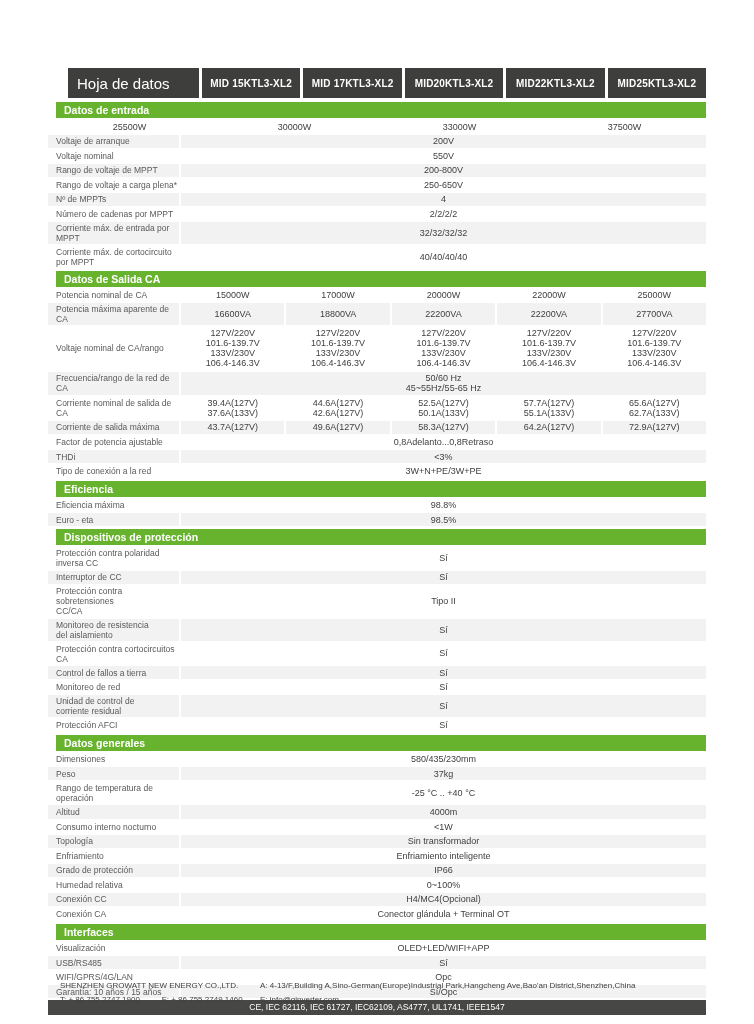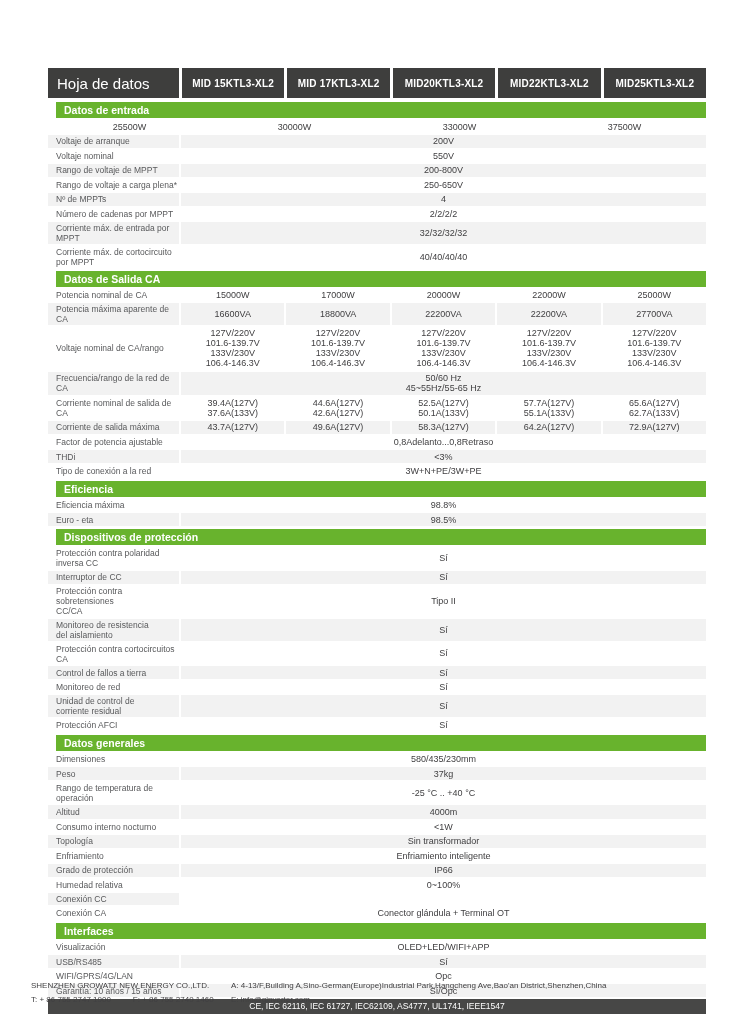--- a/index.html
+++ b/index.html
@@ -3,41 +3,41 @@
 <meta charset="utf-8">
 <style>
   html,body{margin:0;padding:0;background:#ffffff;}
   body{width:754px;height:1024px;font-family:"Liberation Sans",sans-serif;-webkit-font-smoothing:antialiased;}
   .page{position:relative;width:754px;height:1024px;overflow:hidden;background:#fff;}
   .content{position:absolute;left:48px;top:68px;width:658px;}
 
   
   .header-row{display:flex;gap:3px;height:30px;margin-bottom:4px;}
   .title-box{width:131px;flex:0 0 131px;background:#3e3e3d;color:#fff;font-size:15px;
-             display:flex;align-items:center;padding-left:9px;box-sizing:border-box;}
+             display:flex;align-items:center;padding-left:9px;box-sizing:border-box;margin-left:20px;}
   .model-box{flex:1;background:#3e3e3d;color:#fff;font-size:10px;font-weight:bold;
              display:flex;align-items:center;justify-content:center;letter-spacing:.2px;text-align:right;}
 
   
   .section-bar{background:#68b32d;color:#fff;font-weight:bold;font-size:10.5px;height:16px;
                line-height:16px;padding-left:8px;margin:3px 0 2px 8px;}
 
   
   .row{display:flex;gap:2px;margin-bottom:1.5px;align-items:stretch;}
   .cell{box-sizing:border-box;background:#fff;}
   .row.alt .cell{background:#f2f2f2;}
   .label{width:131px;flex:0 0 131px;padding:1px 2px 1px 8px;font-size:8.5px;color:#58595b;
          line-height:1.18;white-space:pre-line;display:flex;align-items:center;}
   .val,.span-val{flex:1;font-size:9px;color:#414042;display:flex;align-items:center;justify-content:center;
          text-align:center;line-height:1.12;white-space:pre-line;padding:1.5px 0;}
 
   .cert-bar{background:#474746;color:#fff;font-size:8.5px;text-align:center;height:15px;
             line-height:15px;margin-top:2px;}
 
-  .footer{position:absolute;left:31px;top:981px;width:660px;font-size:8px;color:#414042;
+  .footer{position:absolute;left:60px;top:981px;width:660px;font-size:8px;color:#414042;
           display:grid;grid-template-columns:200px 1fr;row-gap:4px;line-height:1.2;}
   .footer .tf{display:flex;gap:22px;}
 </style>
 </head>
 <body>
 
 <div class="page">
   <div class="content">
 
     <div class="header-row">
@@ -252,20 +252,21 @@
         <div class="row alt">
           <div class="cell label">Grado de protección</div>
           <div class="cell span-val">IP66</div>
         </div>
         <div class="row">
           <div class="cell label">Humedad relativa</div>
           <div class="cell span-val">0~100%</div>
         </div>
         <div class="row alt">
           <div class="cell label">Conexión CC</div>
+          <div class="cell span-val">H4/MC4(Opcional)</div>
         </div>
         <div class="row">
           <div class="cell label">Conexión CA</div>
           <div class="cell span-val">Conector glándula + Terminal OT</div>
         </div>
         <div class="section-bar">Interfaces</div>
         <div class="row">
           <div class="cell label">Visualización</div>
           <div class="cell span-val">OLED+LED/WIFI+APP</div>
         </div>

